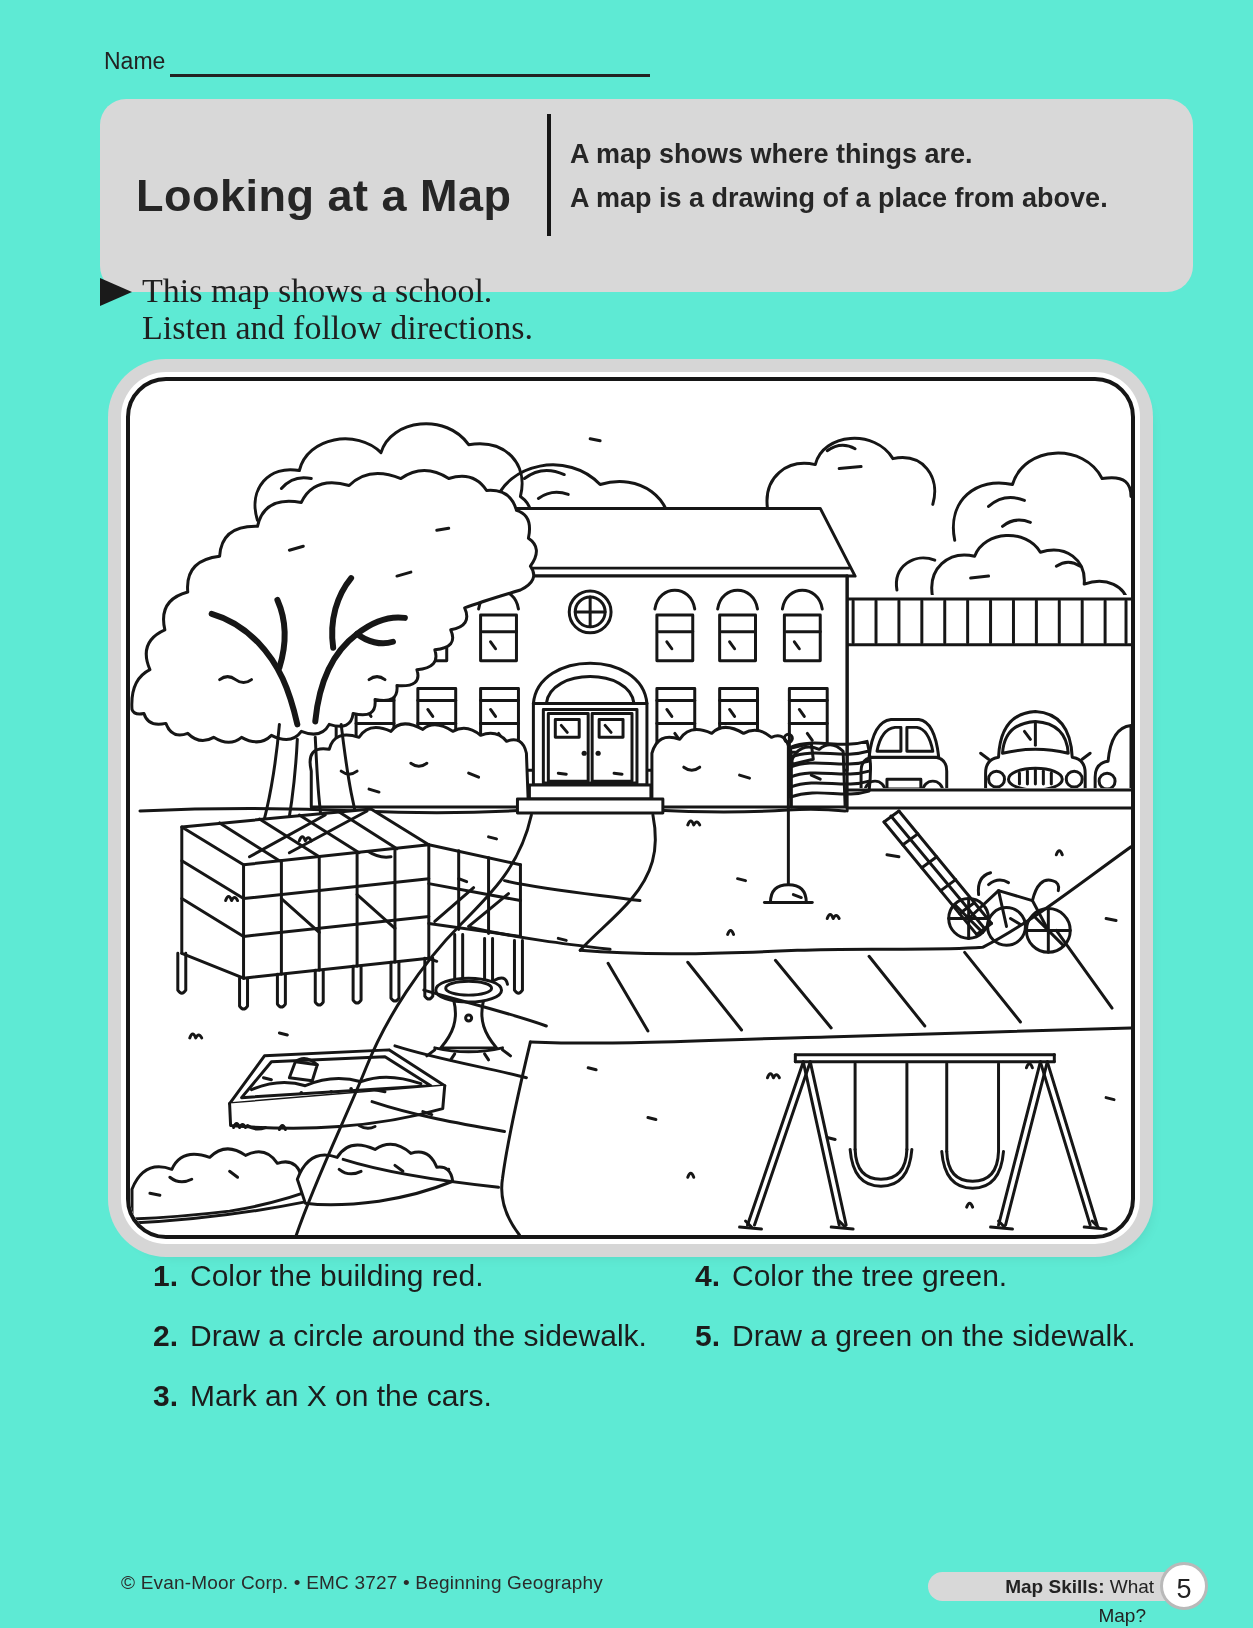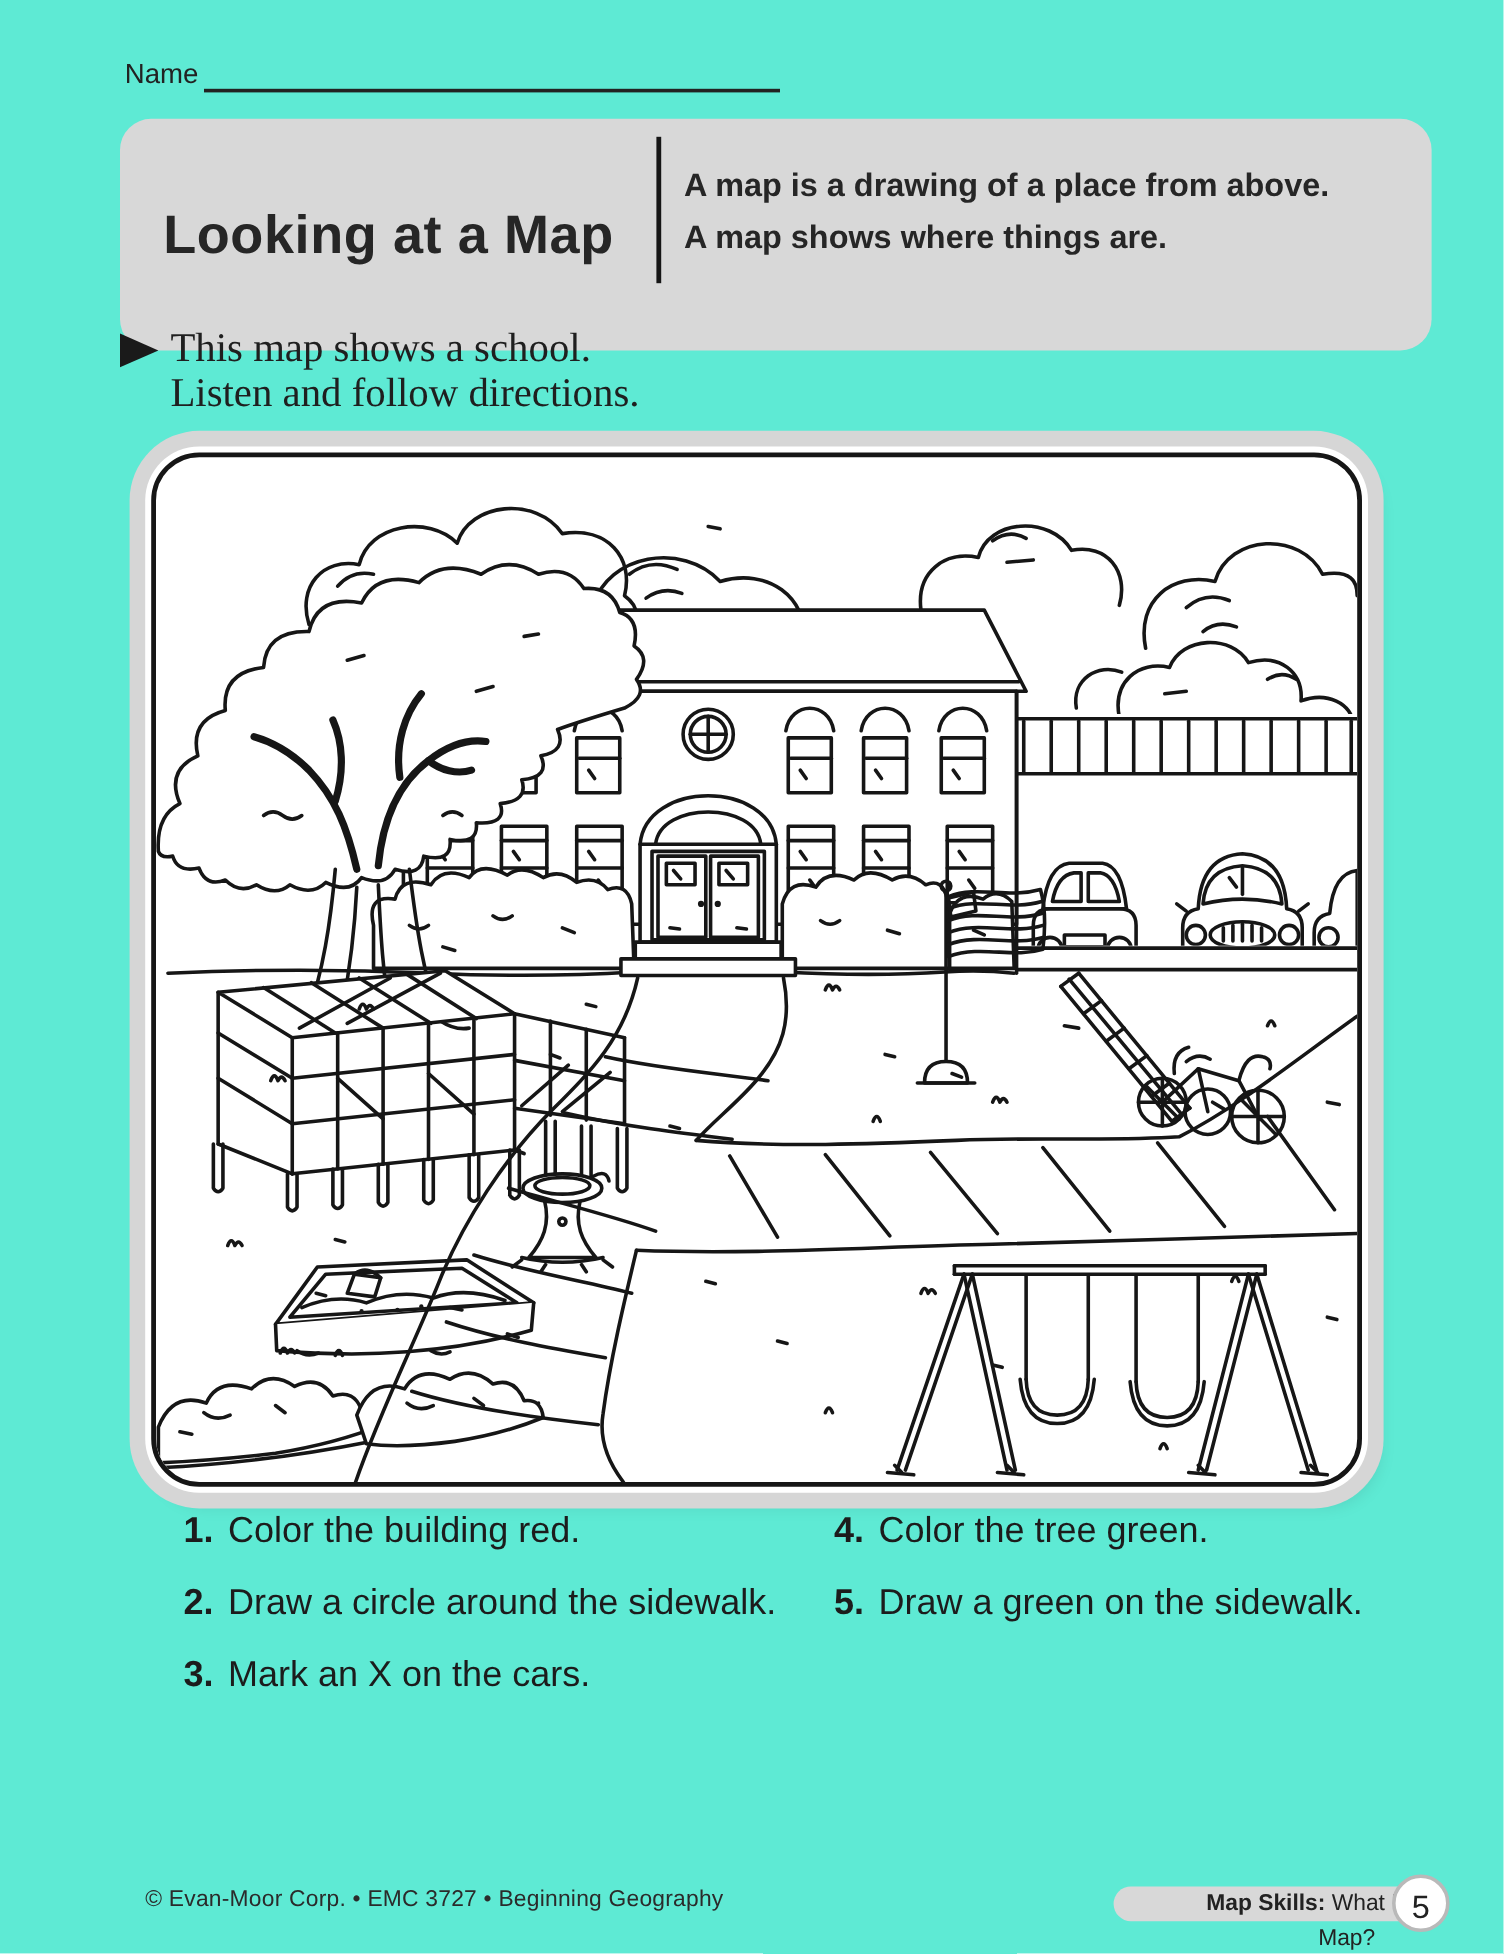--- a/index.html
+++ b/index.html
@@ -63,22 +63,22 @@
 
 <div id="page">
 
   <div class="name-label">Name</div>
   <div class="name-line"></div>
 
   <div class="header-box">
     <div class="header-title">Looking at a Map</div>
     <div class="header-divider"></div>
     <div class="header-desc">
+      <div>A map shows where things are.</div>
       <div>A map is a drawing of a place from above.</div>
-      <div>A map shows where things are.</div>
     </div>
   </div>
 
   <div class="intro">
     <div class="intro-arrow"></div>
     <div class="intro-text">
       <div>This map shows a school.</div>
       <div>Listen and follow directions.</div>
     </div>
   </div>

